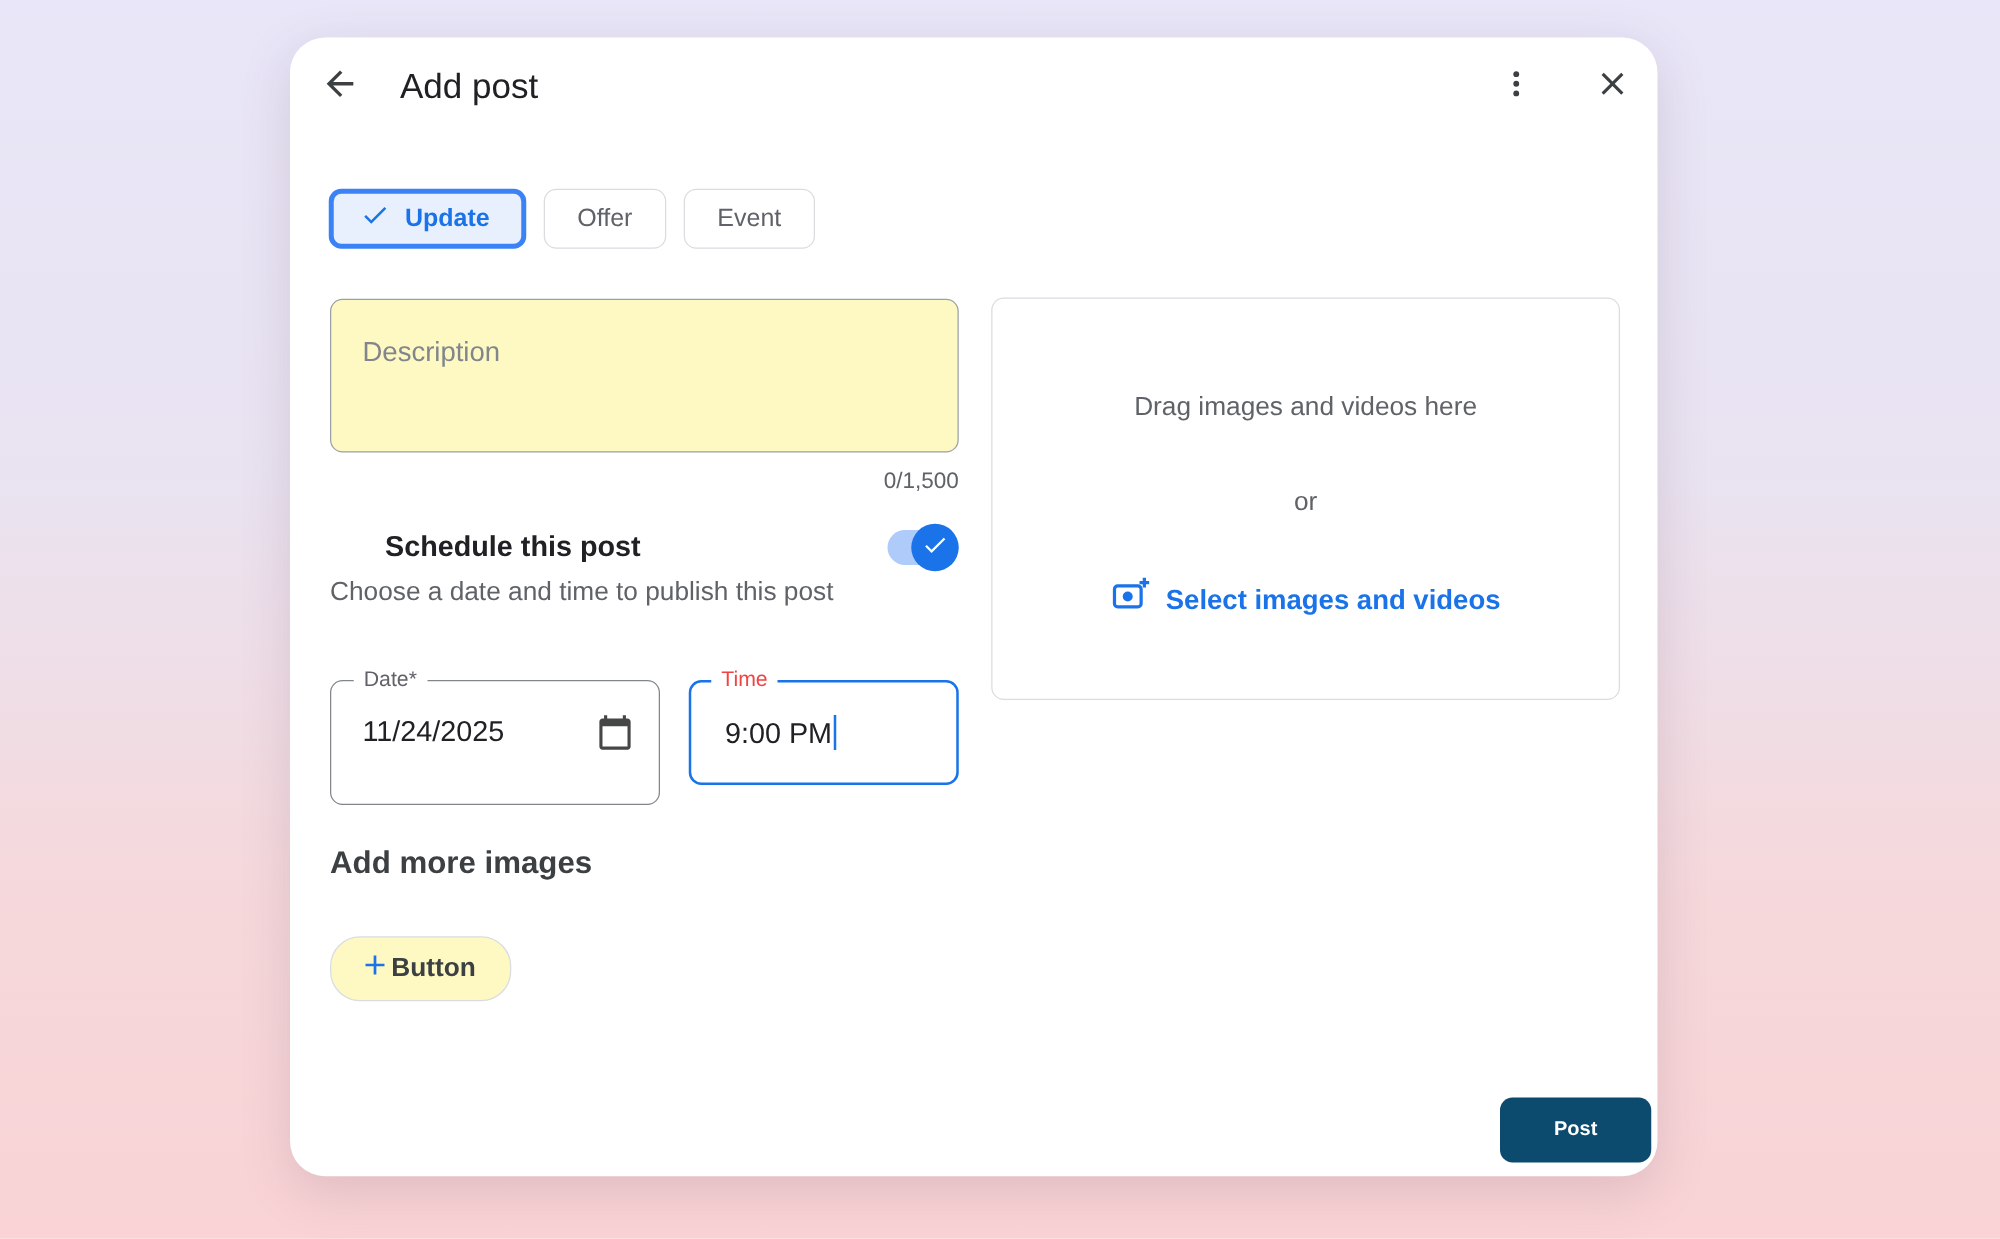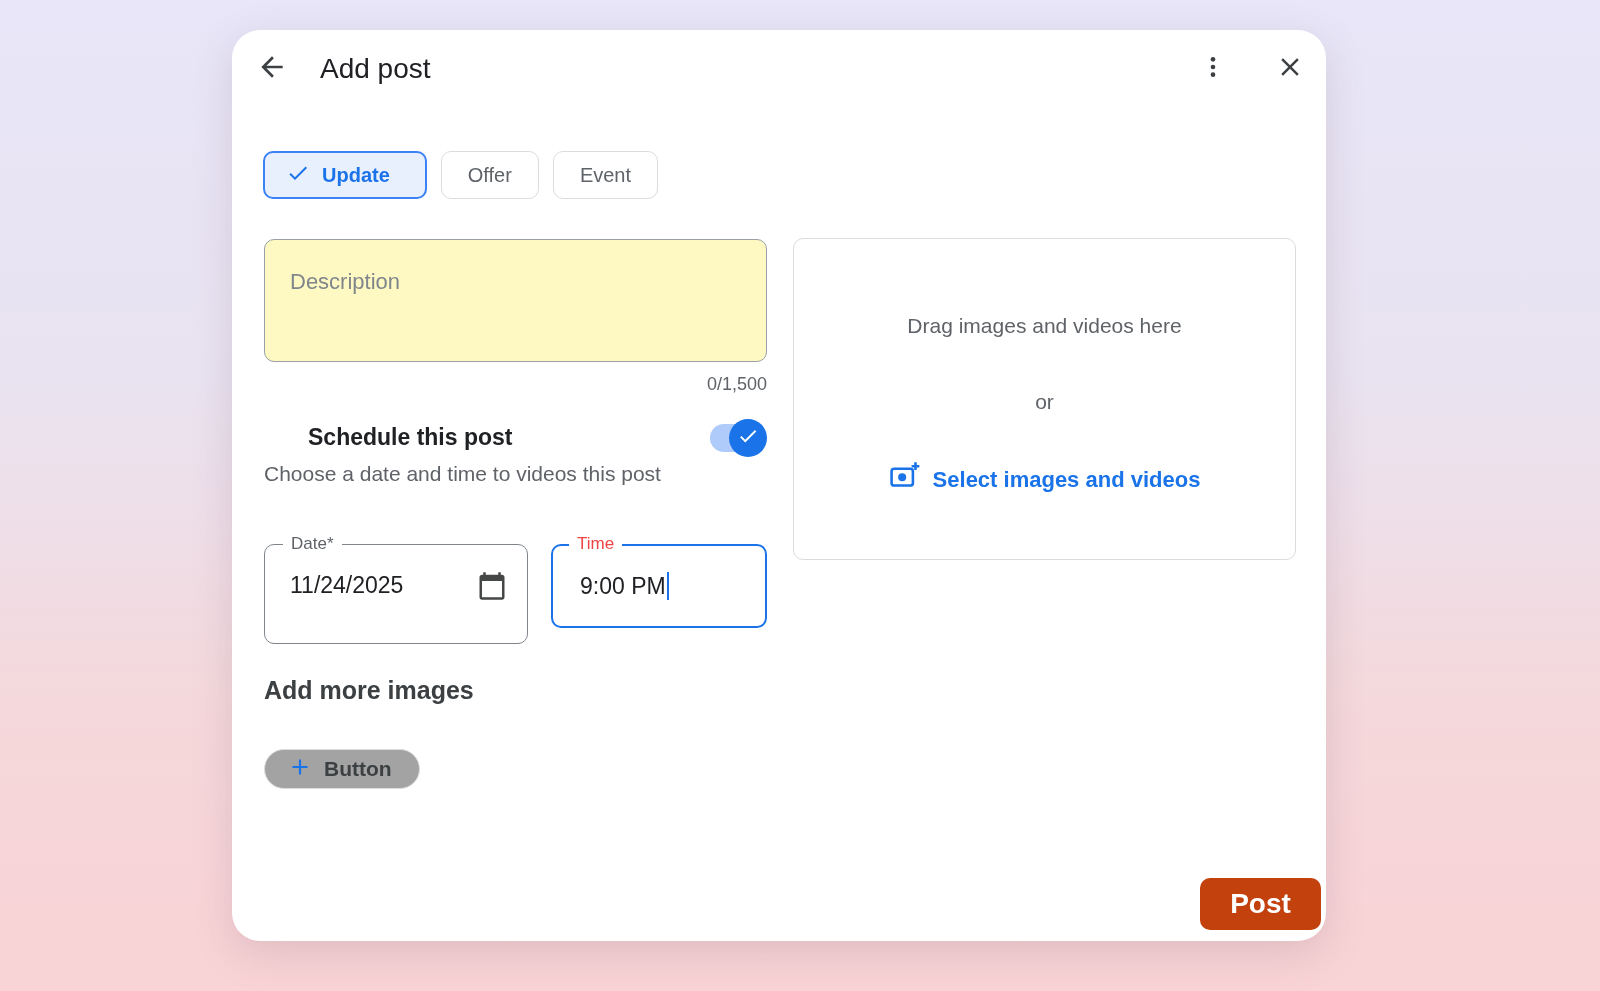--- a/index.html
+++ b/index.html
@@ -16,21 +16,21 @@
   }
   
   .icon-btn { position: absolute; width: 40px; height: 40px; display: flex; align-items: center; justify-content: center; cursor: pointer; background: none; border: none; }
   .back-btn { left: 20px; top: 18px; }
   .kebab-btn { left: 961px; top: 18px; }
   .close-btn { left: 1038px; top: 18px; }
   .dialog-title { position: absolute; left: 88px; top: 21px; font-size: 28px; line-height: 36px; color: #202124; }
   
   .chips { position: absolute; left: 31px; top: 121px; display: flex; gap: 14px; }
   .chip { height: 48px; display: flex; align-items: center; border-radius: 10px; font-size: 20px; font-weight: bold; cursor: pointer; }
-  .chip-selected { background: #e8f0fe; color: #1a73e8; padding: 0 35px 0 21px; gap: 12px; border: 2px solid #3b82f6; }
+  .chip-selected { background: #e8f0fe; color: #1a73e8; padding: 0 25px 0 21px; gap: 12px; border: 4px solid #3b82f6; }
   .chip-outlined { background: #fff; color: #5f6368; border: 1px solid #dadce0; padding: 16px 26px; font-weight: normal; font-size: 20px; }
   
   .desc-box { position: absolute; left: 32px; top: 209px; width: 503px; height: 123px; border: 1px solid #9aa0a6; border-radius: 10px; background: #fef9c3; cursor: text; }
   .desc-placeholder { position: absolute; left: 25px; top: 29px; font-size: 22px; color: #80868b; }
   .char-counter { position: absolute; left: 32px; top: 344px; width: 503px; text-align: right; font-size: 18px; color: #5f6368; }
   
   .schedule-title { position: absolute; left: 32px; top: 394px; font-size: 23px; font-weight: bold; color: #202124; margin-left: 44px; }
   .schedule-sub { position: absolute; left: 32px; top: 432px; font-size: 21px; color: #5f6368; }
   .toggle { position: absolute; left: 478px; top: 394px; width: 56px; height: 28px; cursor: pointer; }
   .toggle-track { position: absolute; left: 0; top: 0; width: 56px; height: 28px; border-radius: 14px; background: #aecbfa; }
@@ -42,28 +42,28 @@
   .field-label { position: absolute; top: -11px; left: 18px; background: #fff; padding: 0 8px; font-size: 17px; }
   .date-field .field-label { color: #5f6368; }
   .time-field .field-label { color: #ef4444; top: -12px; left: 16px; }
   .field-value { position: absolute; left: 25px; top: 27px; font-size: 23px; color: #202124; white-space: nowrap; }
   .time-field .field-value { left: 27px; top: 26px; }
   .calendar-wrap { position: absolute; right: 20px; top: 26px; width: 30px; height: 30px; }
   .caret { display: inline-block; width: 2px; height: 28px; background: #1a73e8; vertical-align: -6px; margin-left: 1px; animation: blink 1s steps(1) infinite; }
   @keyframes blink { 50% { opacity: 0; } }
   
   .more-details { position: absolute; left: 32px; top: 646px; font-size: 25px; font-weight: bold; color: #3c4043; }
-  .add-button-chip { position: absolute; left: 32px; top: 719px; height: 40px; display: inline-flex; align-items: center; gap: 11px; padding: 0 27px 0 22px; border: 1px solid #dadce0; border-radius: 24px; background: #a3a3a3; font-size: 21px; font-weight: bold; color: #3c4043; cursor: pointer; }
+  .add-button-chip { position: absolute; left: 32px; top: 719px; height: 52px; display: inline-flex; align-items: center; padding: 0 27px 0 22px; border: 1px solid #dadce0; border-radius: 24px; background: #fef9c3; font-size: 21px; font-weight: bold; color: #3c4043; cursor: pointer; }
   
   .dropzone { position: absolute; left: 561px; top: 208px; width: 503px; height: 322px; border: 1px solid #dadce0; border-radius: 10px; background: #fff; }
   .drag-text { position: absolute; left: 0; top: 75px; width: 100%; text-align: center; font-size: 21px; color: #5f6368; }
   .or-text { position: absolute; left: 0; top: 151px; width: 100%; text-align: center; font-size: 21px; color: #5f6368; }
   .select-link { position: absolute; left: 0; top: 222px; width: 100%; display: flex; align-items: center; justify-content: center; gap: 13px; color: #1a73e8; font-size: 22px; font-weight: bold; cursor: pointer; }
   
-  .post-btn { position: absolute; left: 968px; top: 848px; width: 121px; height: 52px; background: #c2410c; border: none; border-radius: 10px; color: #fff; font-size: 28px; font-weight: bold; font-family: "Liberation Sans", sans-serif; cursor: pointer; }
+  .post-btn { position: absolute; left: 968px; top: 848px; width: 121px; height: 52px; background: #0c4a6e; border: none; border-radius: 10px; color: #fff; font-size: 16px; font-weight: bold; font-family: "Liberation Sans", sans-serif; cursor: pointer; }
 </style>
 </head>
 <body>
 
 <div class="modal">
 
   <button class="icon-btn back-btn">
     <span>
       <svg width="32" height="32" viewBox="0 0 24 24" fill="#3c4043">
           <path d="M20 11H7.83l5.59-5.59L12 4l-8 8 8 8 1.41-1.41L7.83 13H20v-2z"></path>
@@ -114,21 +114,21 @@
   <div class="toggle">
     <div class="toggle-track"></div>
     <div class="toggle-thumb">
       <span>
         <svg width="22" height="22" viewBox="0 0 24 24" fill="#ffffff">
             <path d="M9 16.17 4.83 12l-1.42 1.41L9 19 21 7l-1.41-1.41z"></path>
           </svg>
       </span>
     </div>
   </div>
-  <div class="schedule-sub">Choose a date and time to videos this post</div>
+  <div class="schedule-sub">Choose a date and time to publish this post</div>
 
   <div class="field date-field">
     <div class="field-label">Date*</div>
     <div class="field-value">11/24/2025</div>
     <div class="calendar-wrap">
       <svg width="30" height="30" viewBox="0 0 24 24" fill="#444746">
           <path d="M20 3h-1V1h-2v2H7V1H5v2H4c-1.1 0-2 .9-2 2v16c0 1.1.9 2 2 2h16c1.1 0 2-.9 2-2V5c0-1.1-.9-2-2-2zm0 18H4V8h16v13z"></path>
         </svg>
     </div>
   </div>

